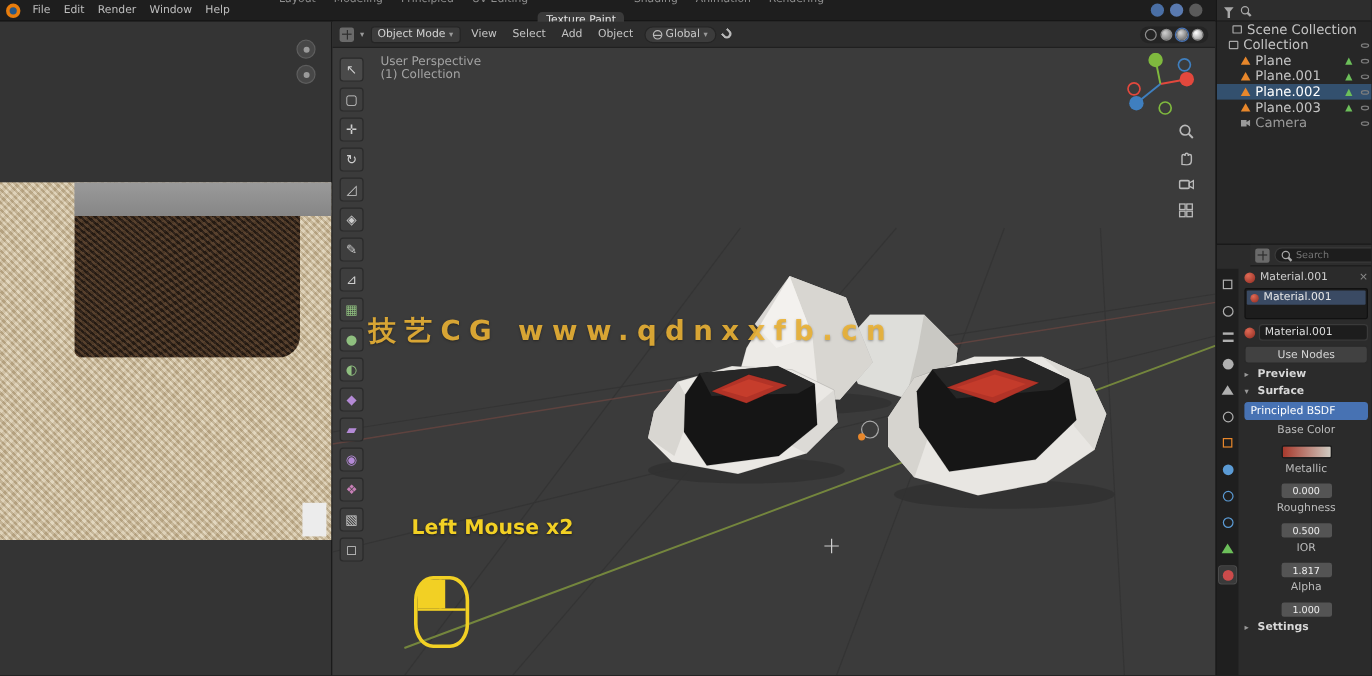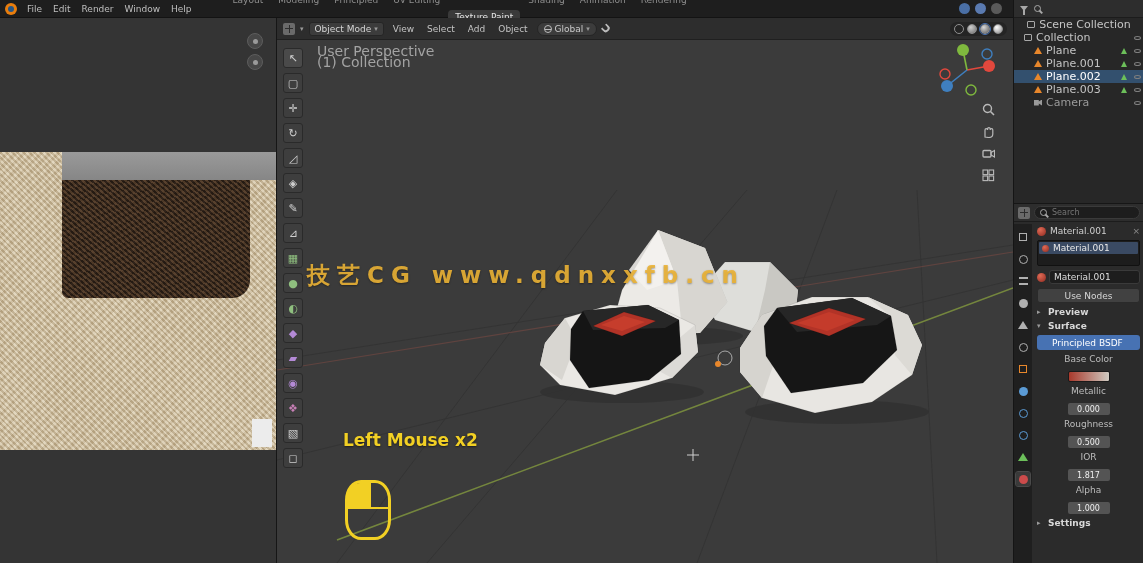--- a/index.html
+++ b/index.html
@@ -66,21 +66,21 @@
   .ball-wrap .active-ball{outline:1px solid #4772b3;border-radius:50%;}
 
   .toolbar{position:absolute;left:6px;top:30px;display:flex;flex-direction:column;gap:5px;z-index:4;}
   .tool{width:20px;height:20px;background:#3e3e3e;border:1px solid #2a2a2a;border-radius:3px;
         color:#cfcfcf;display:flex;align-items:center;justify-content:center;font-size:11px;line-height:1;}
   .tool:nth-child(1){background:#4a4a4a;}
   .tool:nth-child(9),.tool:nth-child(10),.tool:nth-child(11){color:#8fbf7f;}
   .tool:nth-child(12),.tool:nth-child(13),.tool:nth-child(14){color:#b48ad6;}
   .tool:nth-child(15){color:#c77fb6;}
 
-  .vp-info{position:absolute;left:40px;top:28px;font-size:14px;line-height:11px;color:#a3a3a3;z-index:3;}
+  .vp-info{position:absolute;left:40px;top:28px;font-size:10px;line-height:11px;color:#a3a3a3;z-index:3;}
   .scene{position:absolute;left:0;top:22px;width:736px;height:523px;}
 
   .watermark{position:absolute;left:30px;top:242px;z-index:6;white-space:nowrap;
              color:rgba(235,178,53,.9);font-size:23px;font-weight:bold;letter-spacing:7px;
              text-shadow:0 1px 2px rgba(0,0,0,.35);}
   .cast-text{position:absolute;left:66px;top:412px;z-index:6;color:#f2d024;font-size:17px;
              font-weight:bold;line-height:20px;text-shadow:0 1px 2px rgba(0,0,0,.5);}
   .mouse{position:absolute;left:68px;top:462px;width:46px;height:60px;border:3px solid #f2d024;
          border-radius:16px/20px;z-index:6;}
   .mb-left{position:absolute;left:0;top:0;width:50%;height:45%;background:#f2d024;border-radius:12px 0 0 0;}
@@ -109,21 +109,21 @@
   .ic-box{width:8px;height:7px;border:1px solid #a8a8a8;border-radius:1px;flex:none;}
   .ic-mesh{width:0;height:0;border-left:4px solid transparent;border-right:4px solid transparent;
            border-bottom:7px solid #e8872b;flex:none;}
   .ic-cam{width:8px;height:6px;background:#9a9a9a;clip-path:polygon(0 0,60% 0,60% 35%,100% 0,100% 100%,60% 65%,60% 100%,0 100%);flex:none;}
   .ic-data{width:0;height:0;border-left:3px solid transparent;border-right:3px solid transparent;
            border-bottom:6px solid #6cbf5a;margin-left:auto;flex:none;}
   .ic-eye{width:7px;height:4px;border:1px solid #7e7e7e;border-radius:50%;flex:none;margin-left:3px;}
 
   .properties{position:absolute;left:0;top:203px;width:130px;height:360px;background:#2b2b2b;border-top:1px solid #161616;}
   .props-header{height:18px;background:#2d2d2d;border-bottom:1px solid #1c1c1c;
-                display:flex;align-items:center;gap:4px;padding:0 4px;}
+                display:flex;align-items:center;gap:4px;padding:0 4px;margin-left:28px;}
   .search-box{flex:1;display:flex;align-items:center;gap:3px;background:#1d1d1d;border:1px solid #3a3a3a;
               border-radius:8px;height:13px;padding:0 5px;}
   .search-box input{background:transparent;border:none;outline:none;color:#bbb;font-size:8px;width:70px;
                     font-family:"DejaVu Sans",sans-serif;}
   .props-tabs{position:absolute;left:0;top:20px;bottom:0;width:18px;background:#1f1f1f;
               display:flex;flex-direction:column;align-items:center;gap:8px;padding-top:6px;}
   .ptab{width:14px;height:14px;display:flex;align-items:center;justify-content:center;border-radius:2px;}
   .ptab.active{background:#3a3a3a;outline:1px solid #4a4a4a;}
   .pt-sq{width:8px;height:8px;border:1.5px solid currentColor;}
   .pt-ci{width:9px;height:9px;border:1.5px solid currentColor;border-radius:50%;}
@@ -139,21 +139,21 @@
   .slot-row{display:flex;align-items:center;gap:4px;height:12px;background:#3a4a63;border-radius:1px;
             color:#e8e8e8;padding:0 3px;white-space:nowrap;overflow:hidden;}
   .name-row{display:flex;align-items:center;gap:3px;}
   .field{flex:1;background:#1d1d1d;border:1px solid #3a3a3a;border-radius:3px;height:14px;
          display:flex;align-items:center;padding:0 4px;color:#ddd;white-space:nowrap;overflow:hidden;}
   .wide-btn{background:#414141;border:1px solid #2a2a2a;border-radius:3px;height:15px;
             display:flex;align-items:center;justify-content:center;color:#d6d6d6;}
   .section{display:flex;align-items:center;gap:4px;color:#d8d8d8;font-weight:bold;}
   .arrow{font-size:7px;color:#9a9a9a;width:7px;}
   .blue-field{background:#4772b3;border-radius:3px;height:15px;display:flex;align-items:center;
-              padding:0 15px;color:#fff;white-space:nowrap;overflow:hidden;}
+              padding:0 5px;color:#fff;white-space:nowrap;overflow:hidden;}
   .prop-row{display:flex;align-items:center;gap:7px;color:#bdbdbd;flex-direction:column;}
   .prop-row .label{flex:1;white-space:nowrap;overflow:hidden;}
   .val-pill{width:42px;height:12px;background:#545454;border-radius:2px;color:#efefef;
             display:flex;align-items:center;justify-content:center;font-size:8px;flex:none;}
   .swatch{width:42px;height:11px;border-radius:2px;background:linear-gradient(90deg,#a8392c,#cfcbc2);
           border:1px solid #1a1a1a;flex:none;}
 </style>
 </head>
 <body>
 

